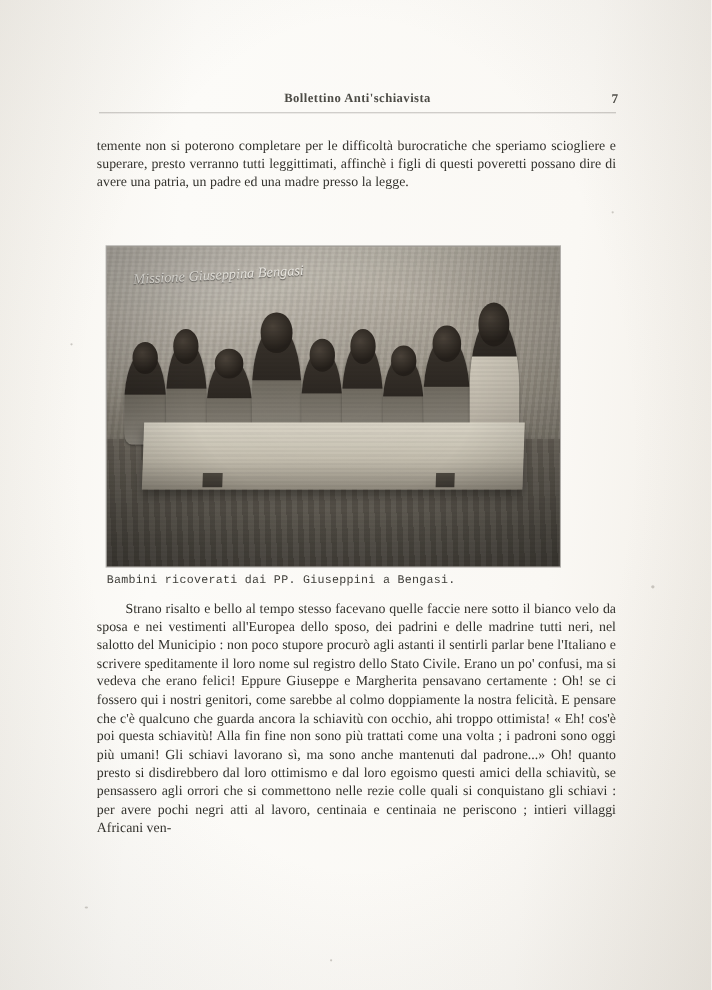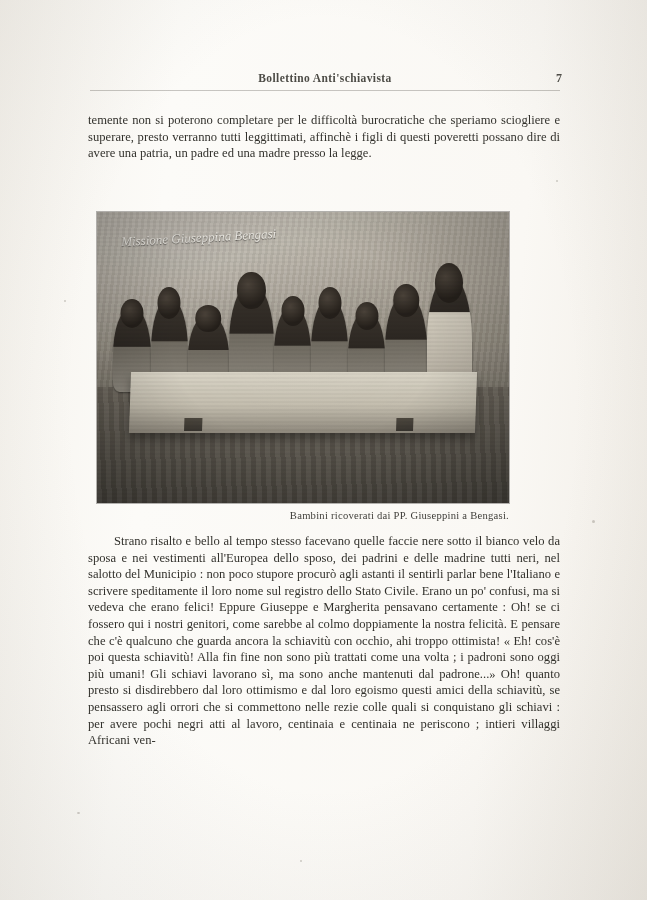--- a/index.html
+++ b/index.html
@@ -21,21 +21,21 @@
   .page-grain {
     position: absolute;
     inset: 0;
     background:
       radial-gradient(ellipse at 50% 45%, rgba(255,255,255,0) 55%, rgba(150,145,135,0.16) 100%),
       linear-gradient(95deg, rgba(245,242,236,0.9) 0%, rgba(252,251,248,1) 25%, rgba(250,248,244,1) 75%, rgba(240,236,229,0.95) 100%);
     pointer-events: none;
   }
   .content {
     position: absolute;
-    left: 0; top: 0;
+    left: 0; top: 12px;
     width: 647px;
     height: 656px;
     border-radius: 23px;
   }
 
   
   .header {
     position: absolute;
     left: 88px;
     top: 72px;
@@ -201,22 +201,22 @@
       radial-gradient(ellipse at 50% 45%, rgba(255,255,255,0.10), rgba(0,0,0,0.0) 45%, rgba(0,0,0,0.30) 100%),
       repeating-linear-gradient(0deg, rgba(0,0,0,0.04) 0 2px, rgba(255,255,255,0.03) 2px 4px);
     mix-blend-mode: multiply;
     opacity: 0.85;
   }
   .figcaption {
     position: absolute;
     left: 0;
     top: 298px;
     width: 412px;
-    text-align: right;
-    font-family: Liberation Serif, serif;
+    text-align: left;
+    font-family: Liberation Mono, monospace;
     font-size: 10.6px;
     letter-spacing: 0.25px;
     color: #1f1e19;
     opacity: 0.88;
   }
 
   
   .speck {
     position: absolute;
     background: rgba(120,115,105,0.35);

